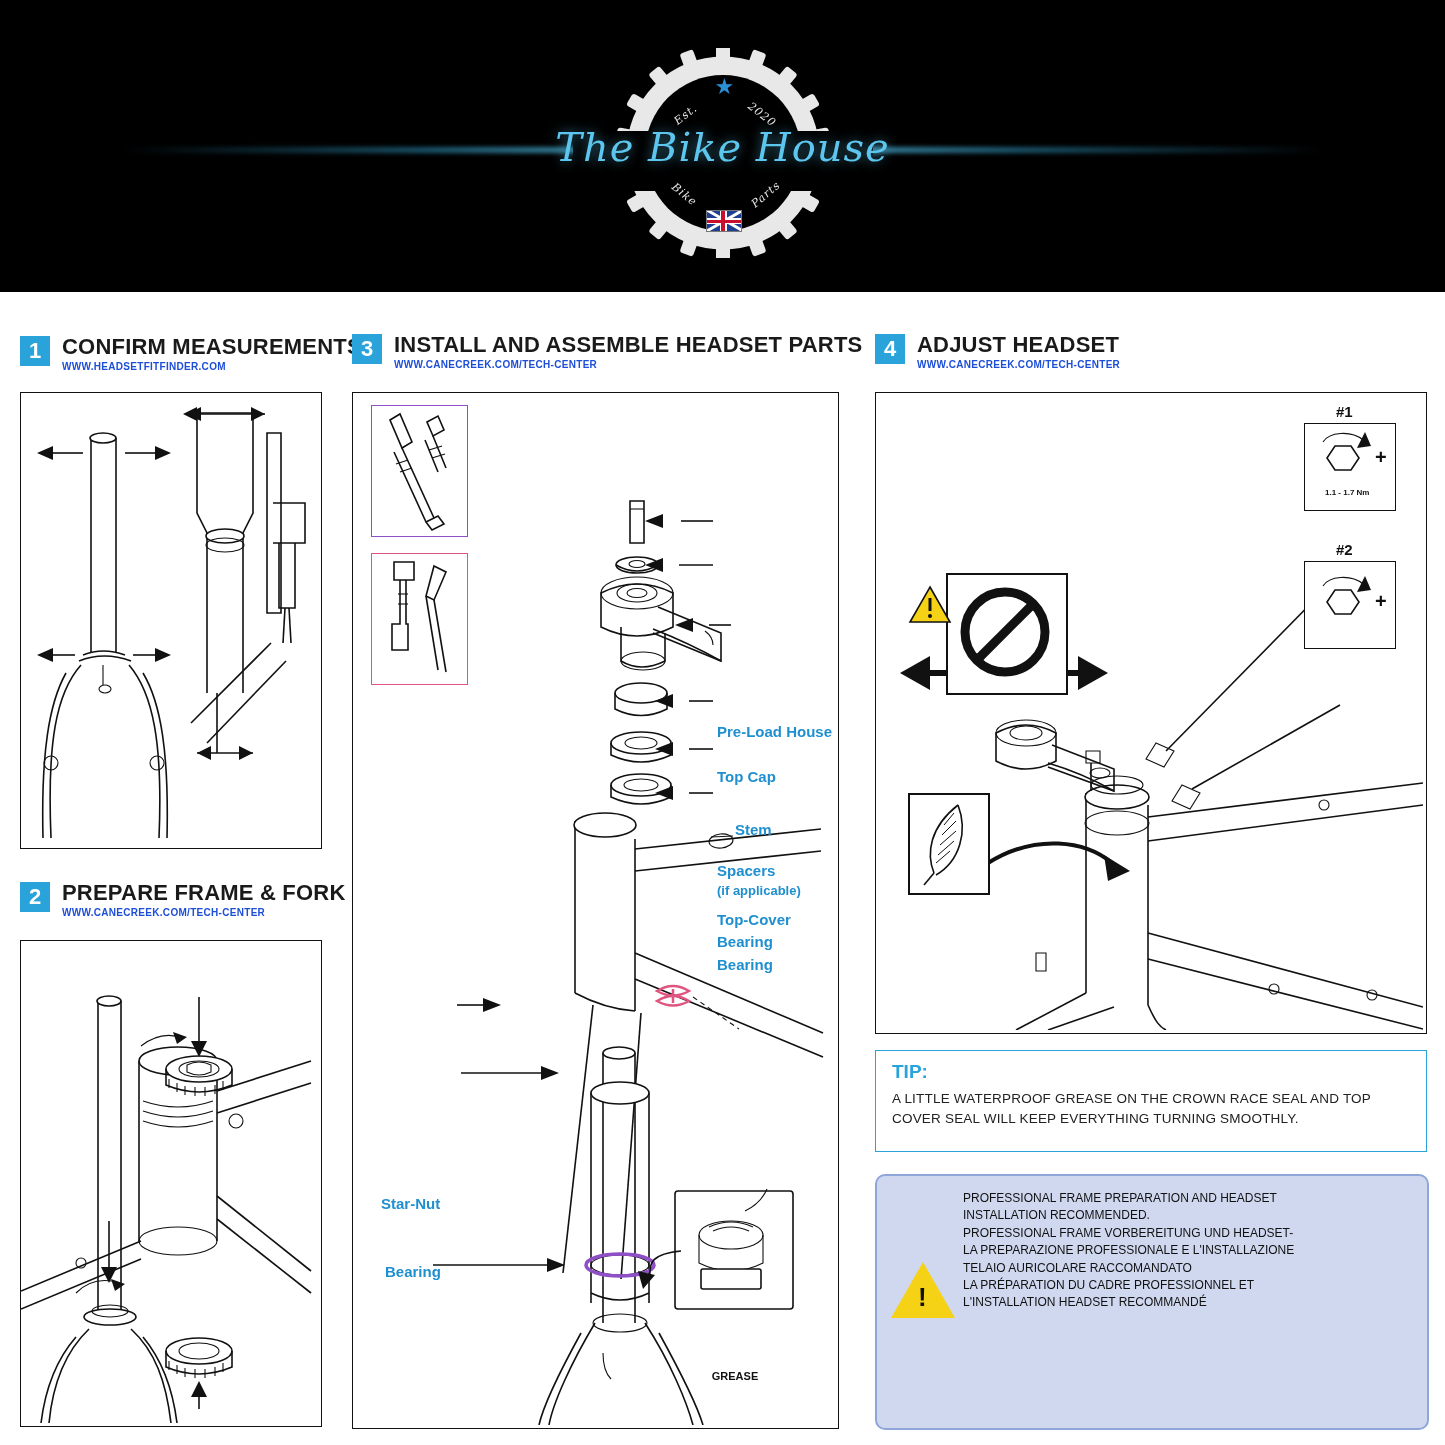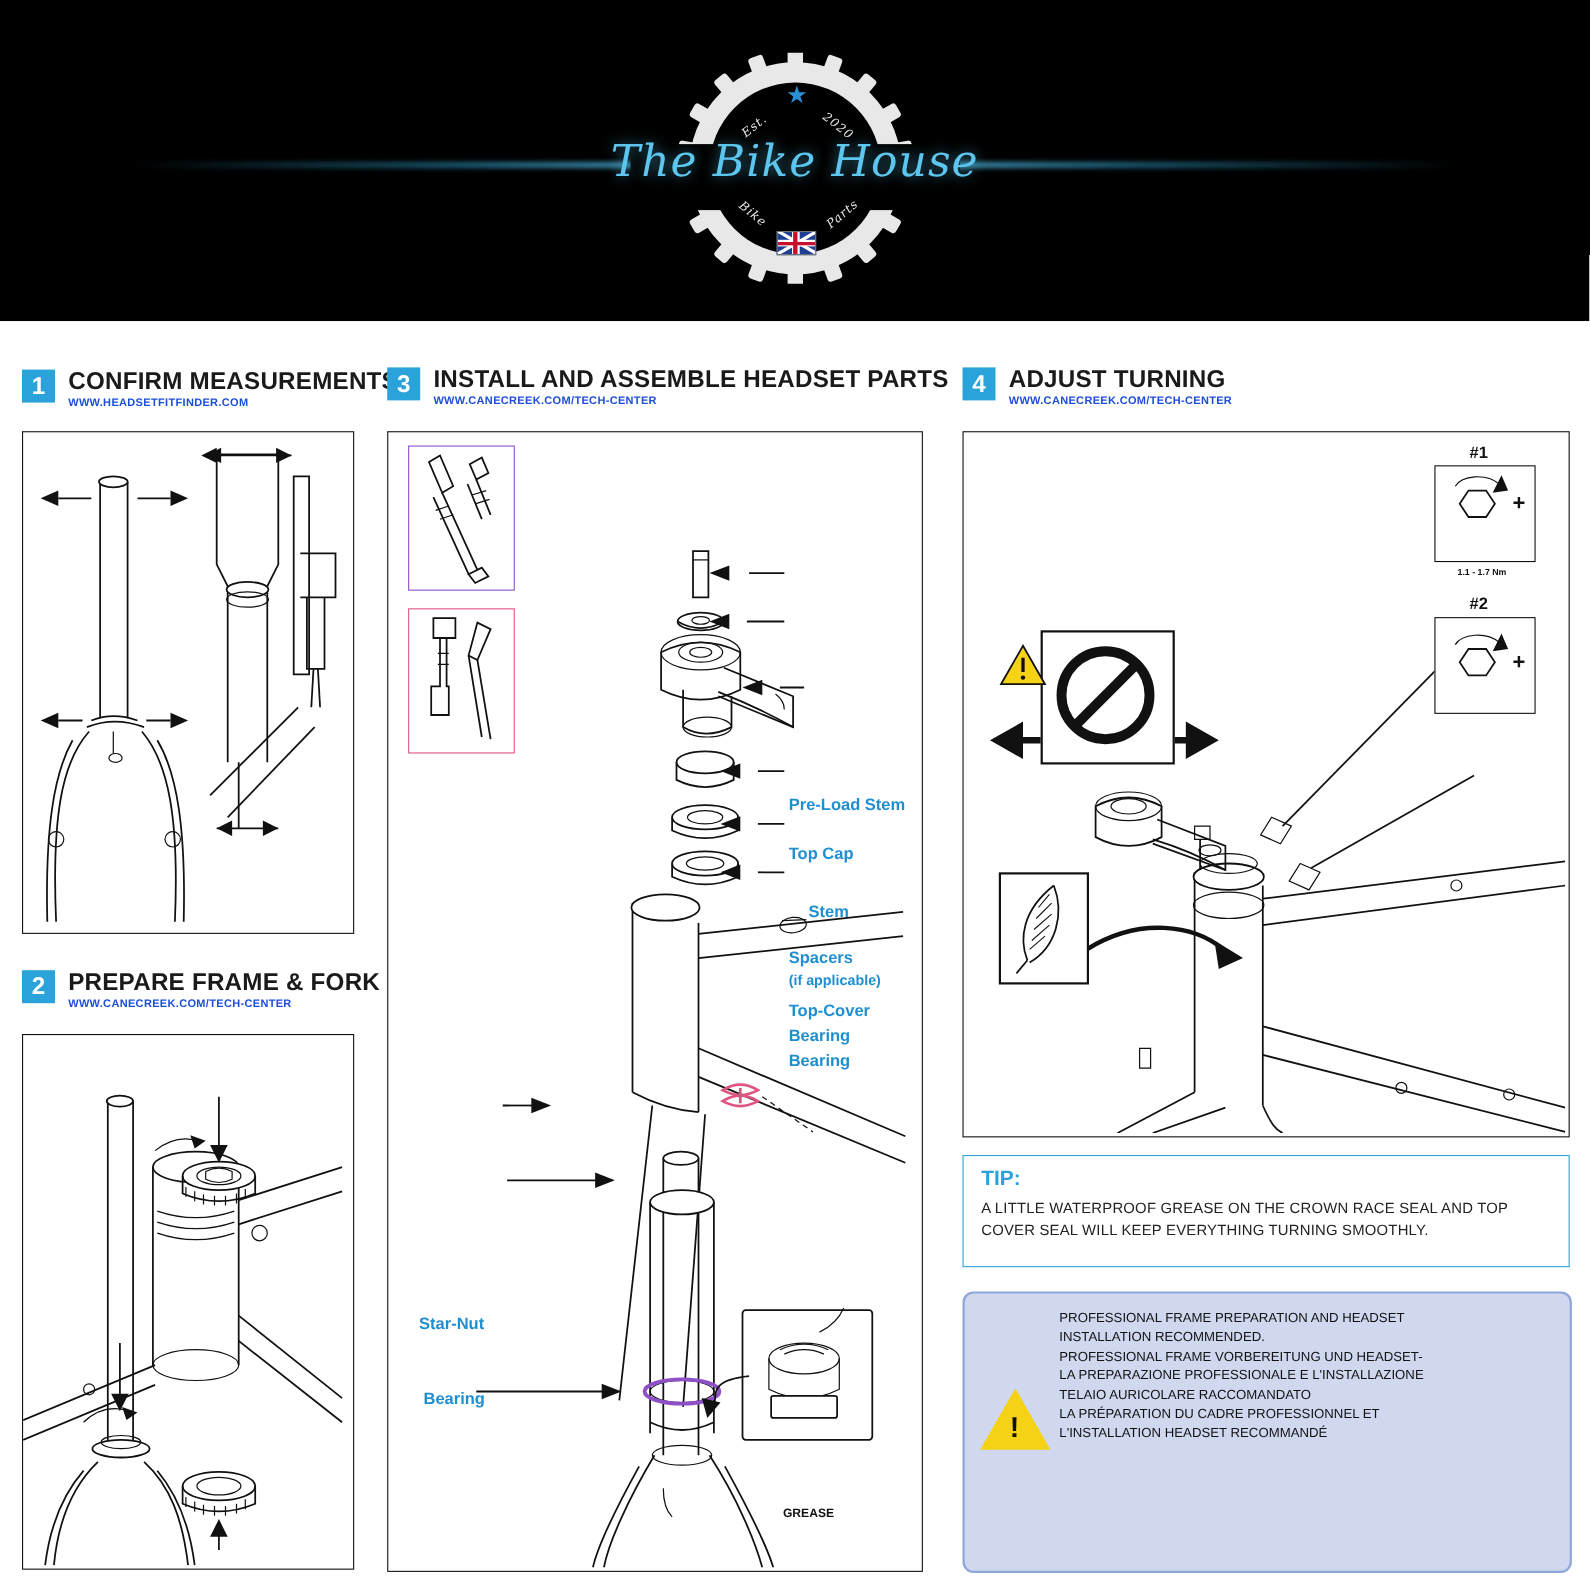--- a/index.html
+++ b/index.html
@@ -103,21 +103,21 @@
     border-left:32px solid transparent;border-right:32px solid transparent;border-bottom:56px solid #f6d217;
   }
   .tri-bang{position:absolute;left:41px;top:108px;font-size:26px;font-weight:bold;color:#111;line-height:1;}
 
   .mini{position:absolute;border:1.5px solid #111;background:#fff;}
   .mini.purple{border-color:#8e4fc7;}
   .mini.pink{border-color:#e0557f;}
 
   .torquebox{position:absolute;border:1.5px solid #111;background:#fff;}
   .torque-tag{position:absolute;font-size:15px;font-weight:bold;color:#111;}
-  .torque-val{position:absolute;font-size:8px;font-weight:bold;color:#111;white-space:nowrap;margin-top:28px;}
+  .torque-val{position:absolute;font-size:8px;font-weight:bold;color:#111;white-space:nowrap;}
 
   svg{display:block;}
   .ln{fill:none;stroke:#111;stroke-width:1.6;}
   .ln-thin{fill:none;stroke:#111;stroke-width:1.1;}
   .ln-fill{fill:#fff;stroke:#111;stroke-width:1.6;}
   .arw{fill:#111;}
 </style>
 </head>
 <body>
 
@@ -451,38 +451,38 @@
       <path class="ln-thin" d="M346,842 l0,28 q32,16 64,0 l0,-28"></path>
       <path class="ln-thin" d="M356,834 q22,-10 44,0"></path>
       <path class="ln-thin" d="M360,838 q18,-8 36,0"></path>
       <path class="ln-thin" d="M392,818 q16,-8 22,-22"></path>
       <rect class="ln-fill" x="348" y="876" width="60" height="20" rx="2"></rect>
 
       <path class="ln" d="M328,858 C288,862 300,878 296,884"></path>
       <path class="arw" d="M290,896 l12,-14 -17,-4z"></path>
     </svg>
 
-    <div class="label" style="left:364px;top:330px;">Pre-Load Stem</div>
+    <div class="label" style="left:364px;top:330px;">Pre-Load House</div>
     <div class="label" style="left:364px;top:375px;">Top Cap</div>
     <div class="label" style="left:382px;top:428px;">Stem</div>
     <div class="label" style="left:364px;top:469px;">Spacers</div>
     <div class="label sub" style="left:364px;top:490px;">(if applicable)</div>
     <div class="label" style="left:364px;top:518px;">Top-Cover</div>
     <div class="label" style="left:364px;top:540px;">Bearing</div>
     <div class="label" style="left:364px;top:563px;">Bearing</div>
 
     <div class="label" style="left:28px;top:802px;">Star-Nut</div>
     <div class="label" style="left:32px;top:870px;">Bearing</div>
 
     <div style="position:absolute;left:352px;top:977px;width:60px;text-align:center;font-size:11px;font-weight:bold;color:#111;">GREASE</div>
   </div>
 
   <div class="step-head" style="left:875px;top:40px;width:500px;height:48px;">
     <div class="step-num">4</div>
-    <div class="step-title">ADJUST TURNING</div>
+    <div class="step-title">ADJUST HEADSET</div>
     <div class="step-url">WWW.CANECREEK.COM/TECH-CENTER</div>
   </div>
 
   <div class="panel" style="left:875px;top:100px;width:550px;height:640px;">
     <svg width="547" height="637" viewBox="0 0 547 637">
 
       <path class="ln" d="M210,400 L210,600"></path>
       <path class="ln" d="M272,412 L272,612"></path>
       <ellipse class="ln-fill" cx="241" cy="404" rx="32" ry="12"></ellipse>
       <ellipse class="ln-thin" cx="241" cy="430" rx="32" ry="12"></ellipse>

